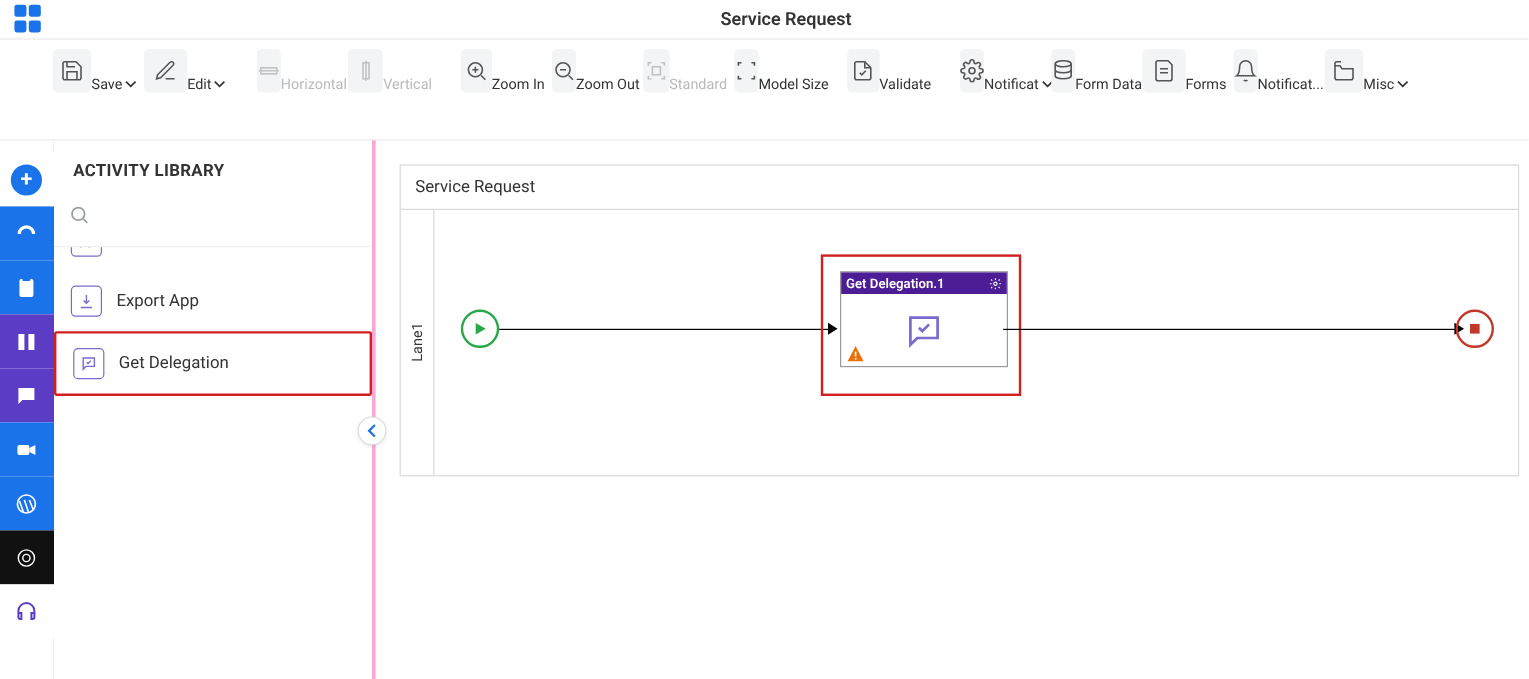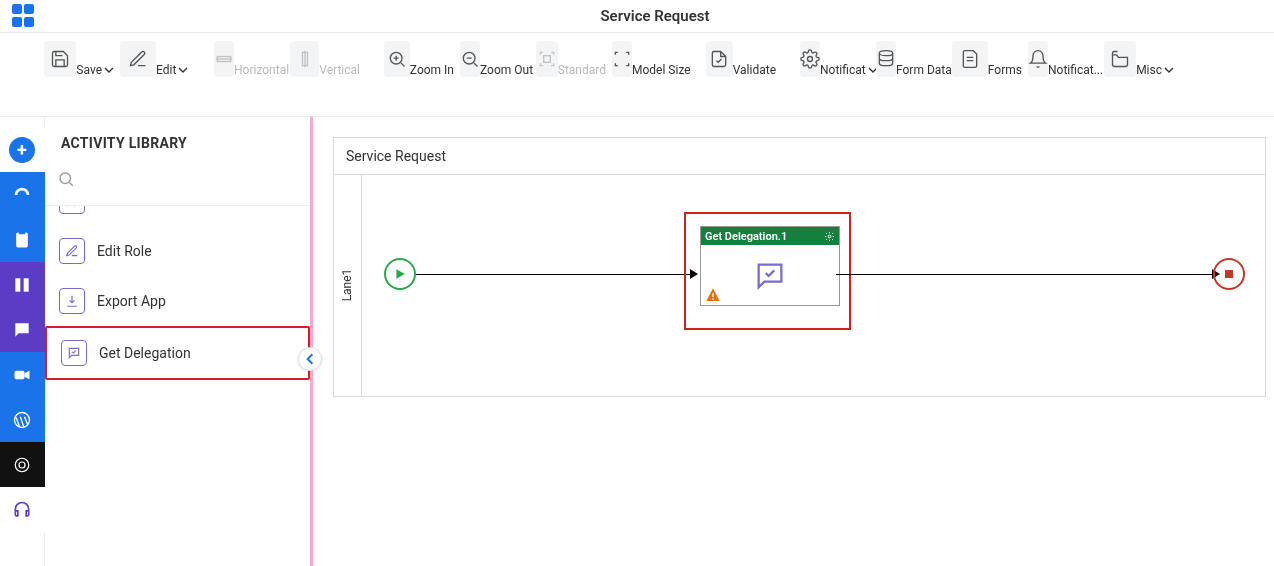--- a/index.html
+++ b/index.html
@@ -40,21 +40,21 @@
   .endnode { position:absolute; right:20px; top:120px; width:32px; height:32px; border:2px solid #c0392b; border-radius:50%; display:flex; align-items:center; justify-content:center;}
   .endnode .sq { width:8px; height:8px; background:#c0392b;}
   .edge { position:absolute; top:136px; height:1px; background:#000;}
   .edge.e1 { left:82px; width:274px;}
   .edge.e2 { left:502px; width:380px;}
   .arrow { position:absolute; width:0; height:0; border-top:5px solid transparent; border-bottom:5px solid transparent; border-left:8px solid #000;}
   .arrow.a1 { left:356px; top:131px;}
   .arrow.a2 { left:878px; top:131px;}
   .taskouter { position:absolute; left:350px; top:74px; width:167px; height:118px; border:2px solid #d21f1f;}
   .taskbox { position:absolute; left:14px; top:12px; width:140px; height:80px; border:1px solid #999; background:#fff;}
-  .taskhead { height:18px; background:#15803d; color:#fff; font-size:11px; display:flex; align-items:center; padding:0 4px; justify-content:space-between; font-weight:600;}
+  .taskhead { height:18px; background:#4c1d95; color:#fff; font-size:11px; display:flex; align-items:center; padding:0 4px; justify-content:space-between; font-weight:600;}
   .taskbody { height:62px; display:flex; align-items:center; justify-content:center; position:relative;}
   .warn { position:absolute; left:4px; bottom:4px; color:#e8710a; }
   svg { display:block; }
 </style>
 </head>
 <body>
 
 <div class="topbar">
   <div class="apps-icon">
     <div></div>
@@ -296,28 +296,20 @@
     <div class="liblist">
       <div style="margin-top:-30px;">
         <div class="libitem">
           <div class="micon">
               <svg width="14" height="14" viewBox="0 0 24 24" fill="none" stroke="currentColor" stroke-width="2">
                 <circle cx="12" cy="8" r="4"></circle>
                 <path d="M4 21v-1a6 6 0 0 1 12 0v1"></path>
               </svg>
             </div>
           <span>Create Role</span>
-        </div>
-        <div class="libitem">
-          <div class="micon">
-              <svg width="14" height="14" viewBox="0 0 24 24" fill="none" stroke="currentColor" stroke-width="2">
-                <path d="M12 20h9M16.5 3.5a2.1 2.1 0 1 1 3 3L7 19l-4 1 1-4z"></path>
-              </svg>
-            </div>
-          <span>Edit Role</span>
         </div>
         <div class="libitem">
           <div class="micon">
               <svg width="14" height="14" viewBox="0 0 24 24" fill="none" stroke="currentColor" stroke-width="2">
                 <path d="M12 3v12M8 11l4 4 4-4M4 21h16"></path>
               </svg>
             </div>
           <span>Export App</span>
         </div>
         <div class="libitem sel">

